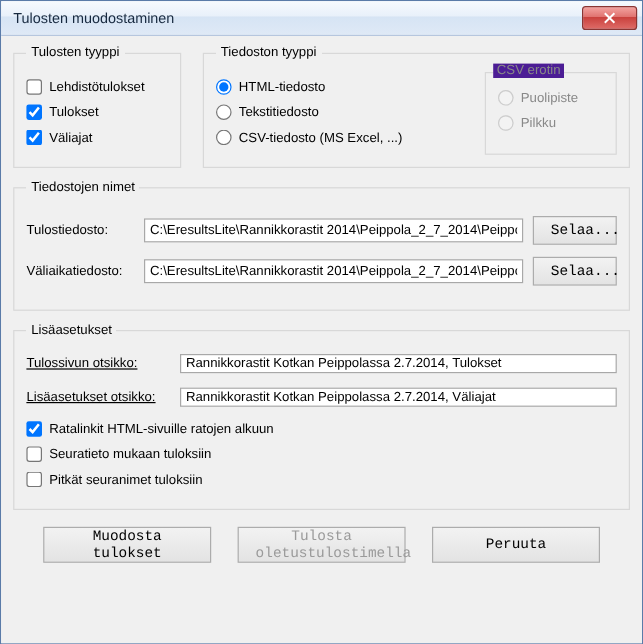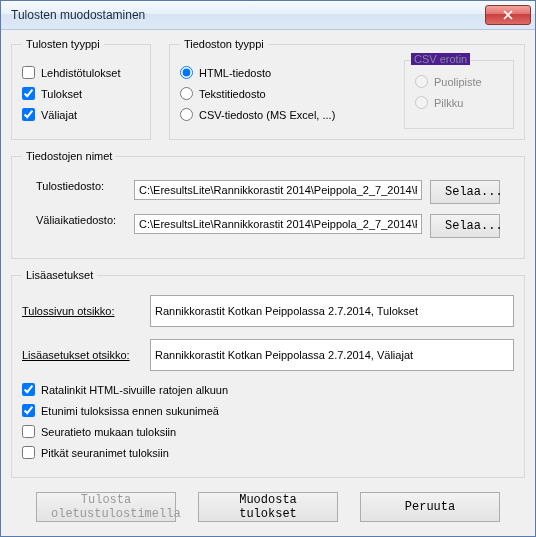--- a/index.html
+++ b/index.html
@@ -101,23 +101,23 @@
   top: -8px;
   left: 6px;
   background: #4c1d95;
   padding: 0 3px;
   color: #888;
   font-size: 11px;
 }
 .csv-box .rad-row { color: #888; }
 .file-row {
   display: flex;
-  align-items: flex-start;
+  align-items: center;
   gap: 8px;
-  margin: 10px 14px;
+  margin: 10px 0;
 }
 .file-row label { width: 90px; color: #000; }
 .file-row input[type="text"] {
   flex: 1;
   height: 20px;
   border: 1px solid #a8a8a8;
   padding: 0 4px;
   font-size: 11px;
   font-family: inherit;
   box-sizing: border-box;
@@ -134,21 +134,21 @@
 .browse-btn { width: 70px; }
 .adv-row {
   display: flex;
   align-items: center;
   gap: 8px;
   margin: 6px 0 12px 0;
 }
 .adv-row label { width: 120px; color: #000; text-decoration: underline; }
 .adv-row input[type="text"] {
   flex: 1;
-  height: 32px;
+  height: 16px;
   border: 1px solid #a8a8a8;
   padding: 0 4px;
   font-size: 11px;
   font-family: inherit;
   box-sizing: border-box;
 }
 .bottom-buttons {
   display: flex;
   justify-content: center;
   gap: 22px;
@@ -249,33 +249,29 @@
       </div>
       <div class="adv-row">
         <label>Lisäasetukset otsikko:</label>
         <input type="text" value="Rannikkorastit Kotkan Peippolassa 2.7.2014, Väliajat" style="">
       </div>
       <div class="chk-row">
         <input type="checkbox" checked="" style="">
         <span>Ratalinkit HTML-sivuille ratojen alkuun</span>
       </div>
       <div class="chk-row">
-        <input type="checkbox" checked="" style="">
-        <span>Etunimi tuloksissa ennen sukunimeä</span>
-      </div>
-      <div class="chk-row">
         <input type="checkbox" style="">
         <span>Seuratieto mukaan tuloksiin</span>
       </div>
       <div class="chk-row">
         <input type="checkbox" style="">
         <span>Pitkät seuranimet tuloksiin</span>
       </div>
     </fieldset>
 
     <div class="bottom-buttons">
+      <button class="bottom-btn">Muodosta tulokset</button>
       <button class="bottom-btn" disabled="">Tulosta oletustulostimella</button>
-      <button class="bottom-btn">Muodosta tulokset</button>
       <button class="bottom-btn">Peruuta</button>
     </div>
 
   </div>
 </div>
 
 </body></html>

